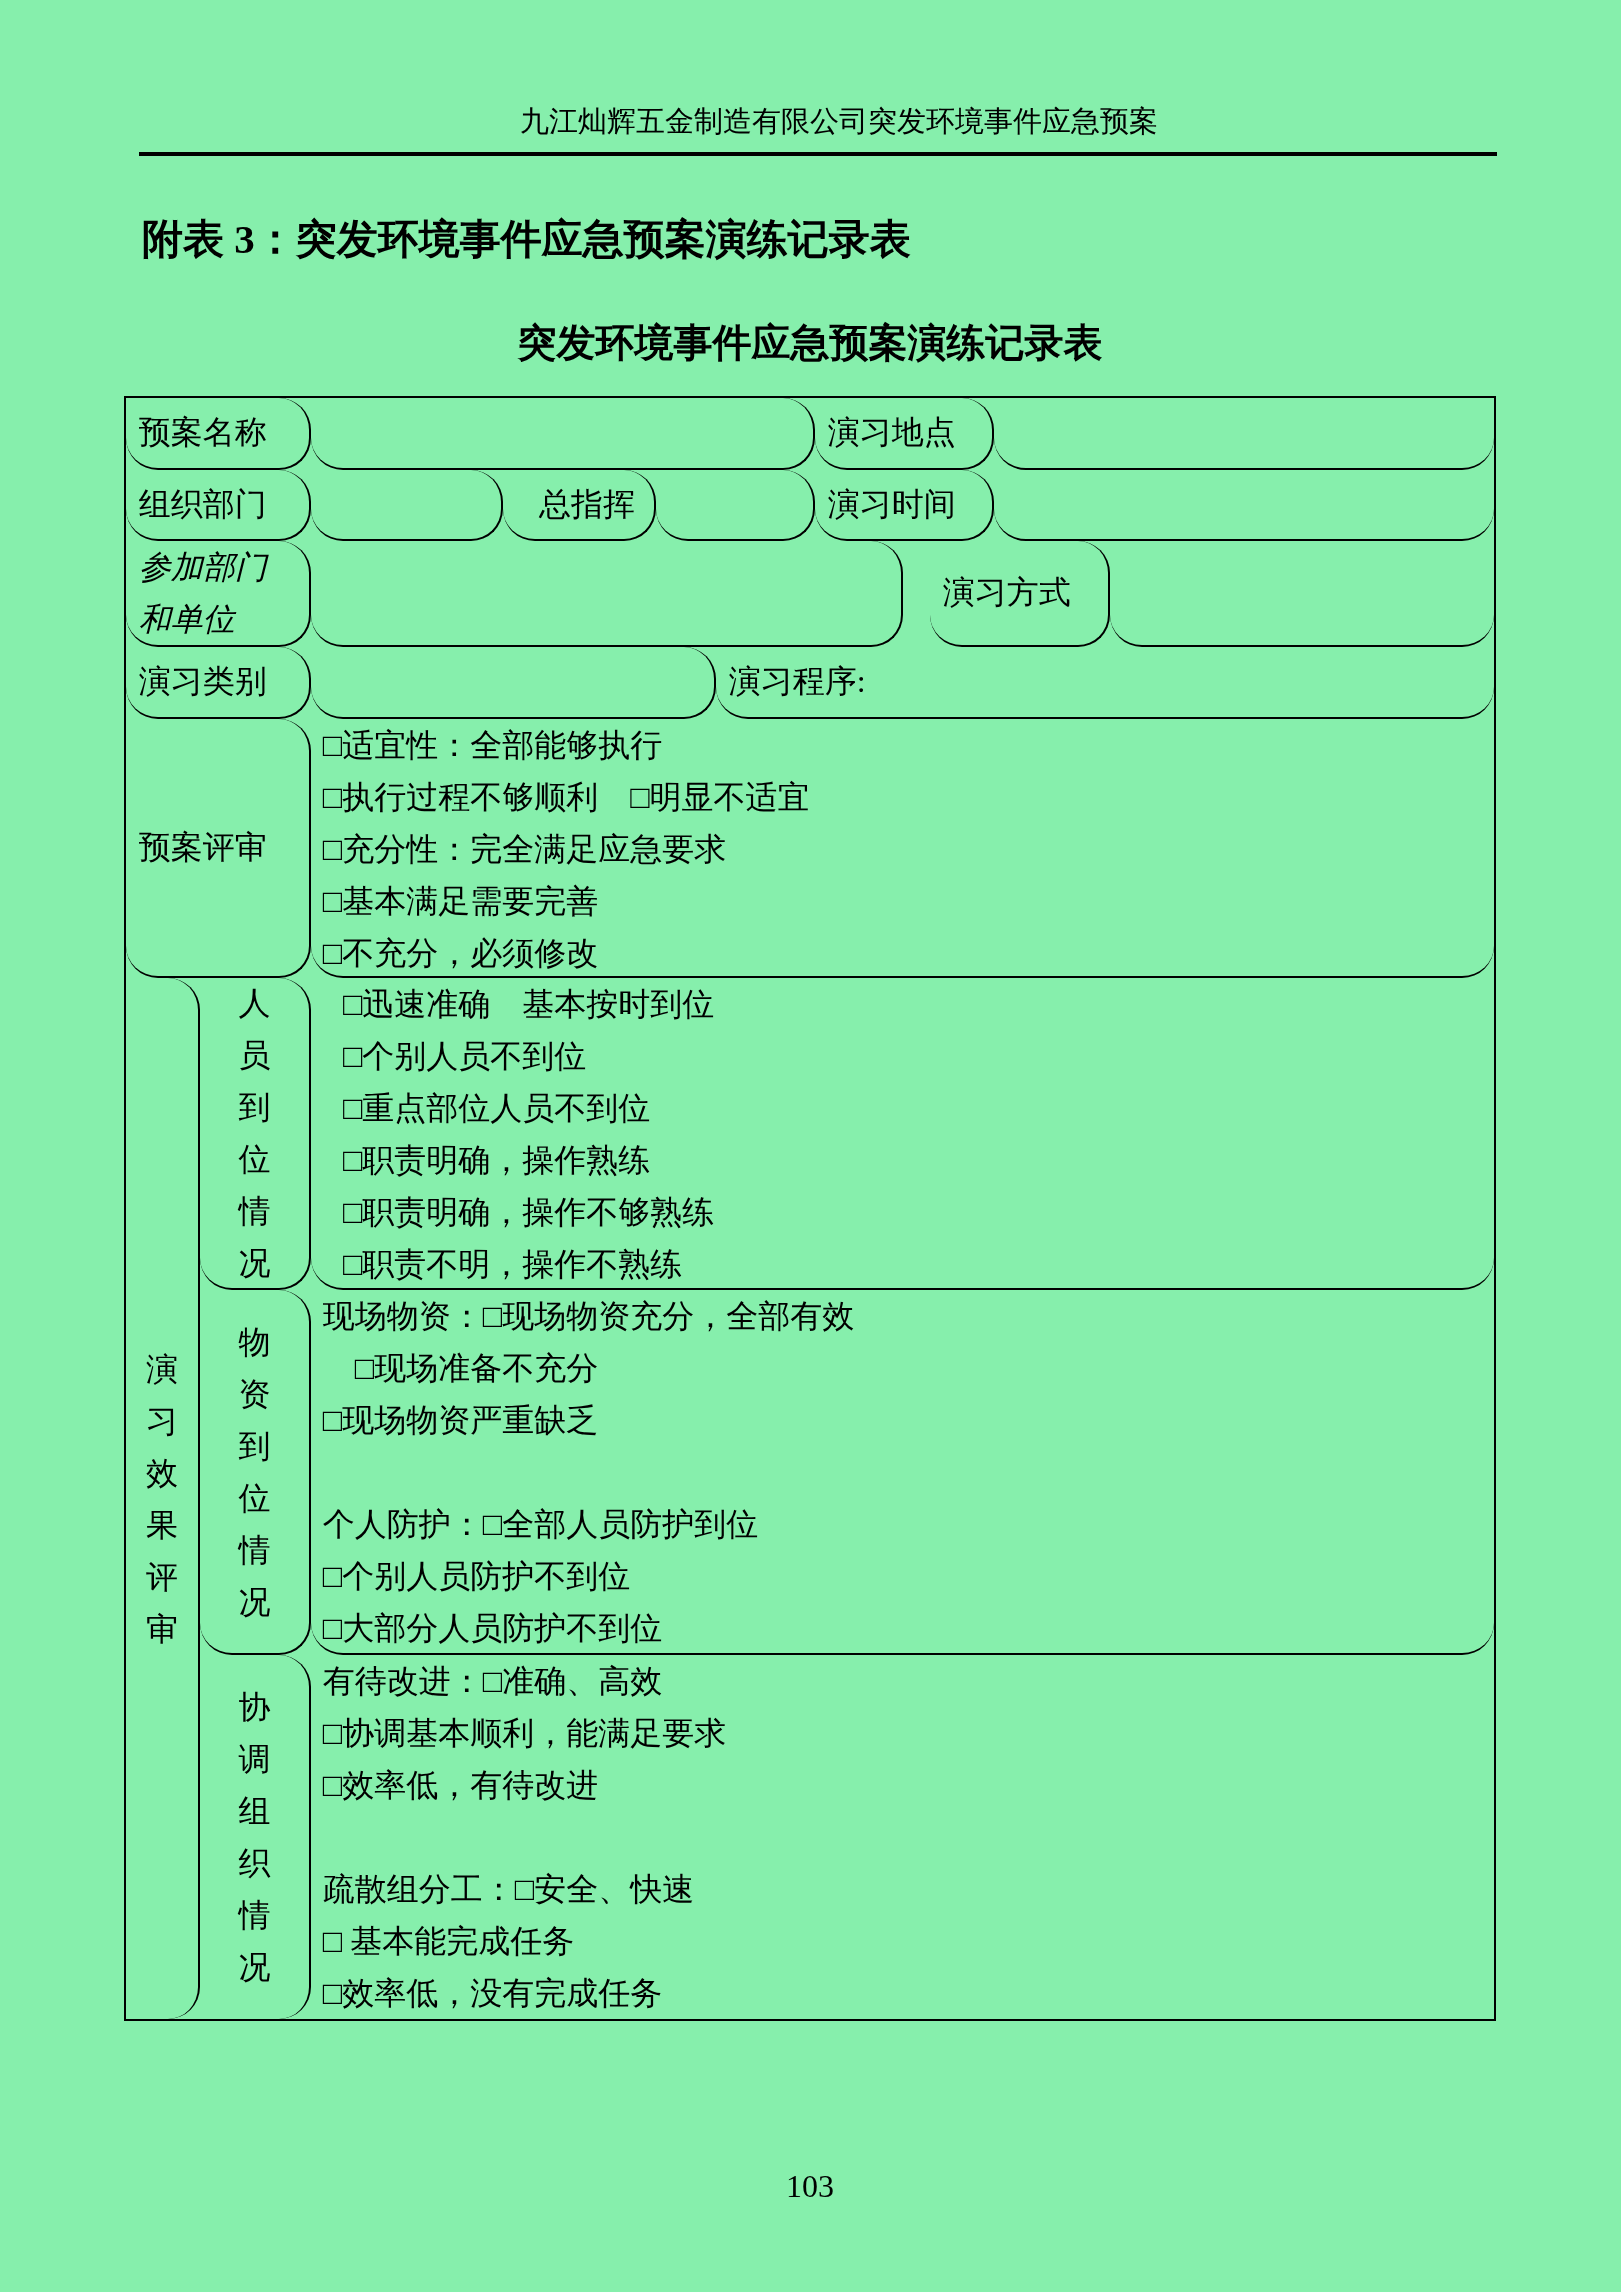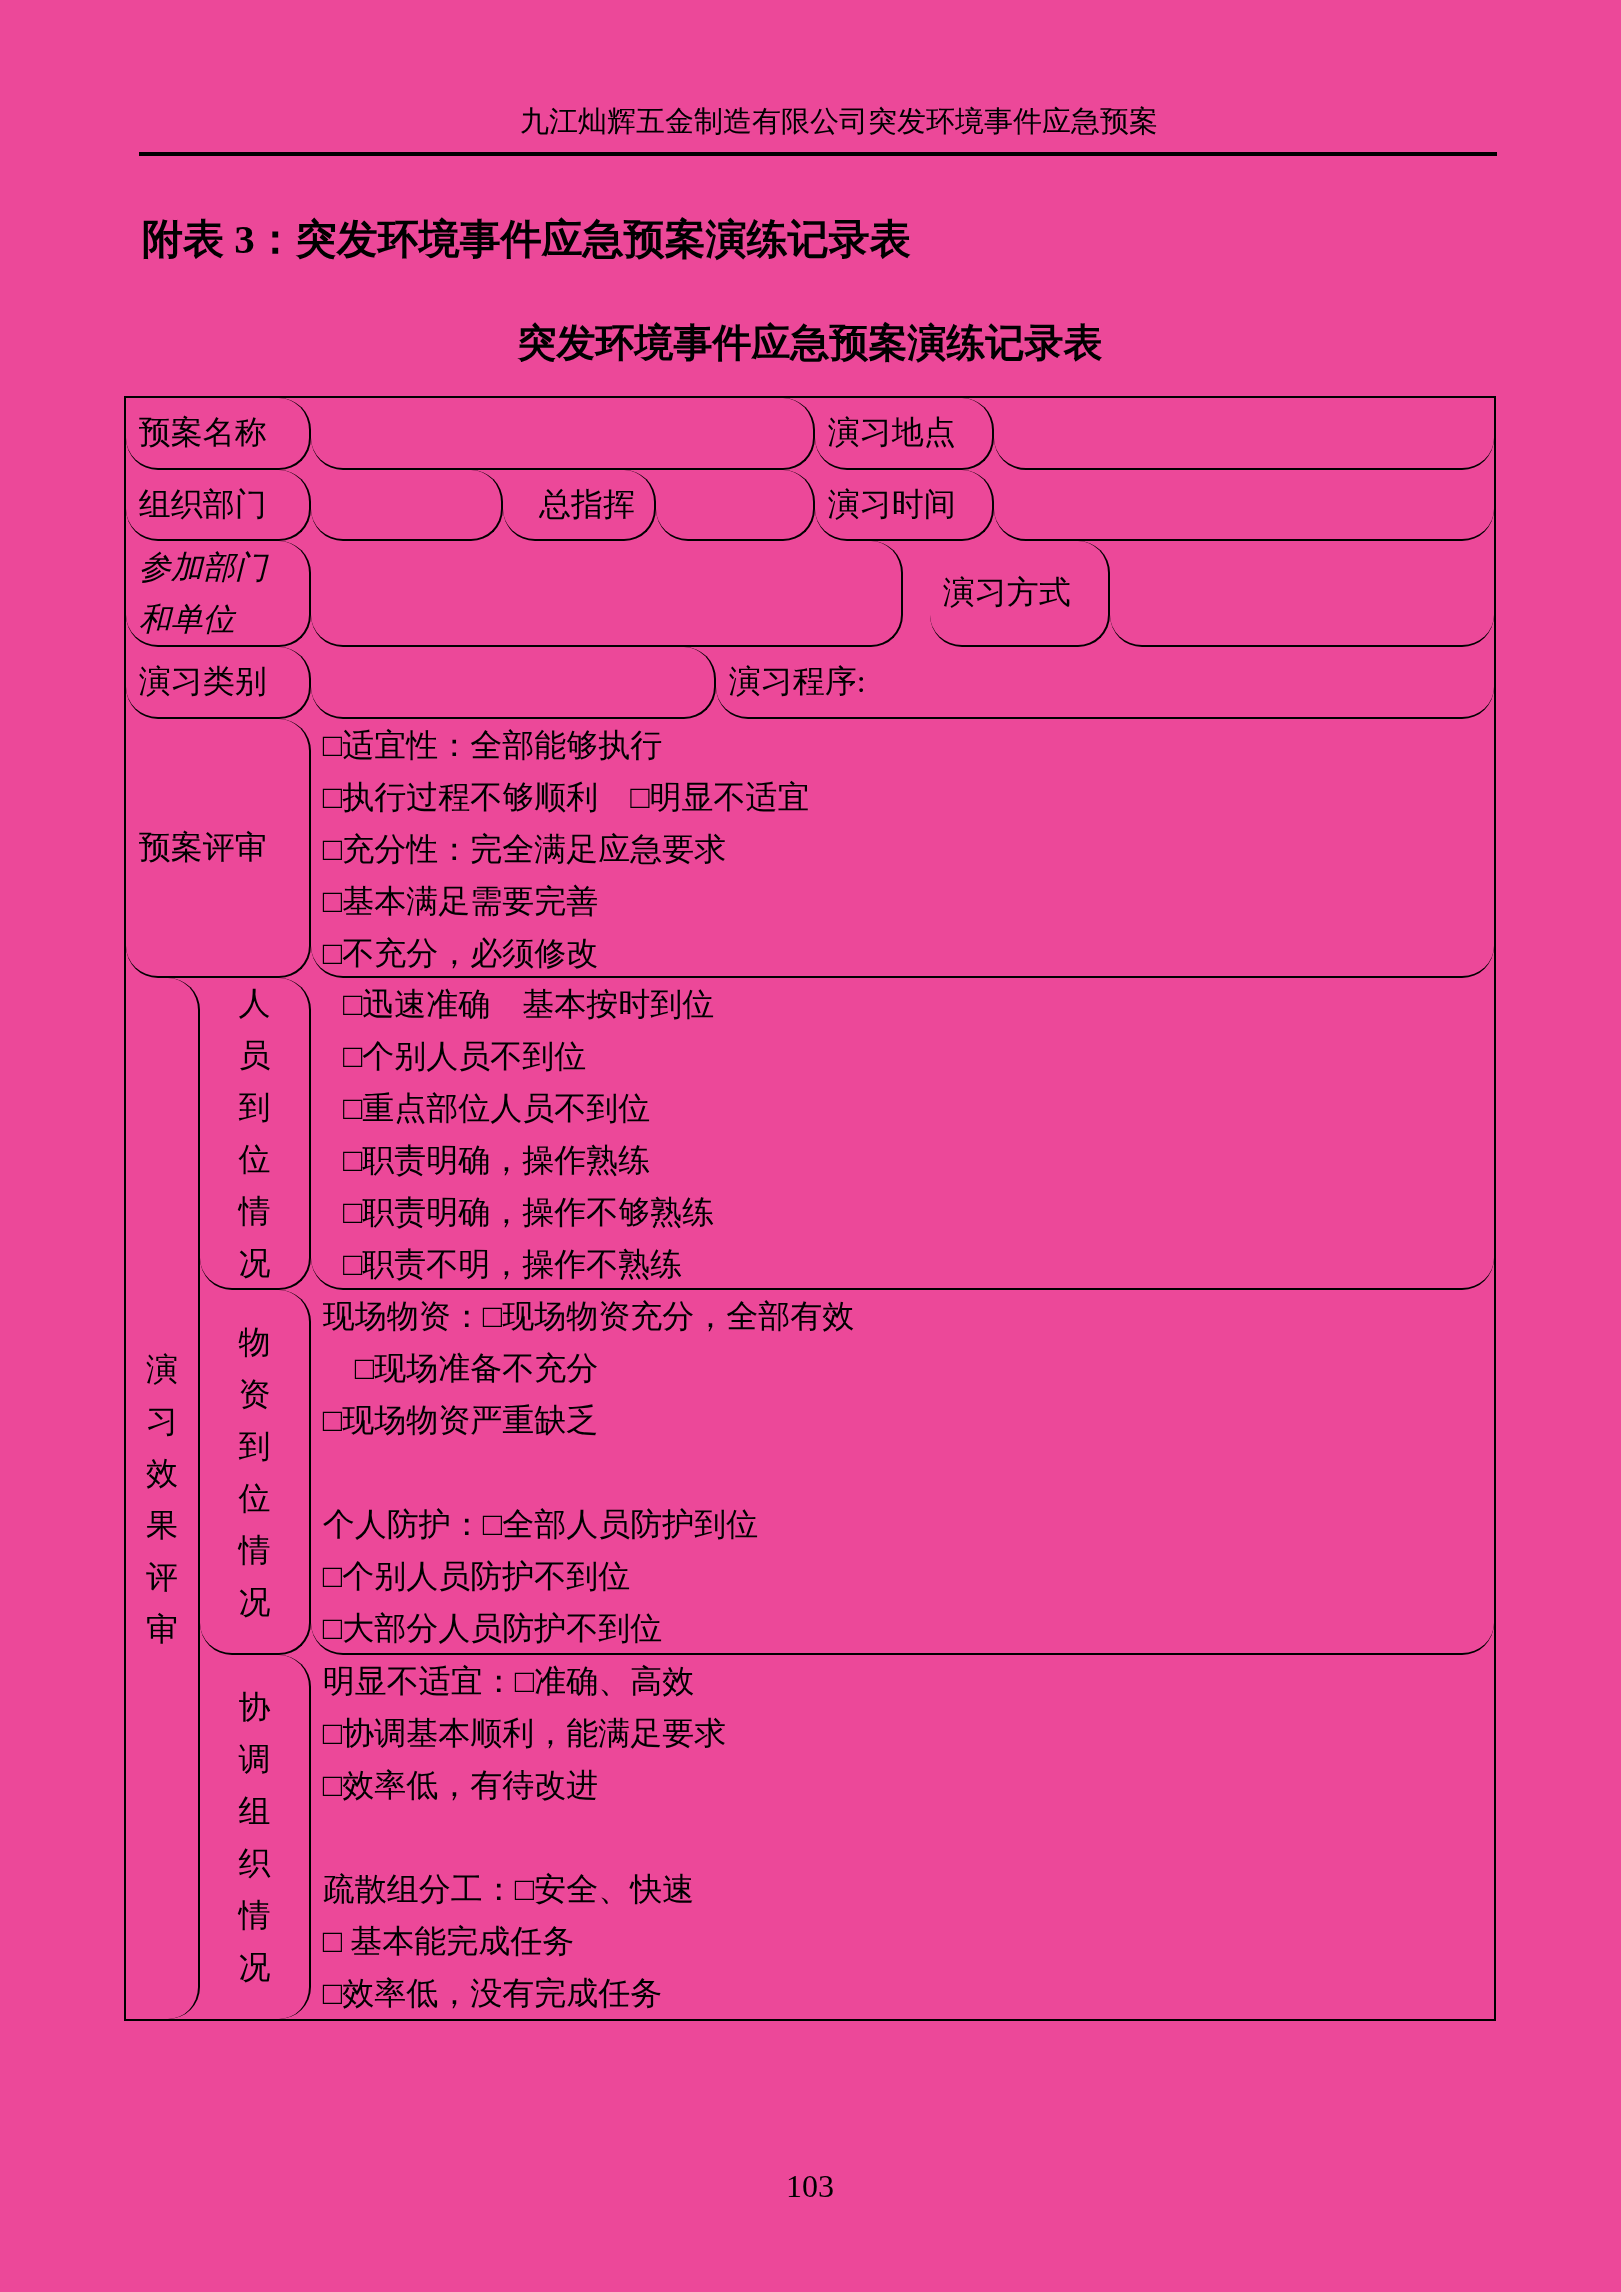--- a/index.html
+++ b/index.html
@@ -1,18 +1,18 @@
 <!DOCTYPE html>
 <html><head>
 <meta charset="utf-8">
 <style>
   html,body { margin:0; padding:0; background:#9a9a9a; }
   .page {
     position:relative; width:1621px; height:2293px; margin:0 auto;
-    background:#ec4899; color:#000;
+    background:#86efac; color:#000;
     font-family:"Liberation Serif","DejaVu Serif",serif;
   }
   .running-header {
     position:absolute; left:520px; top:104px;
     font-size:29px; line-height:35px; white-space:nowrap;
   }
   .header-rule {
     position:absolute; left:139px; top:152px; width:1358px; height:3.9px;
     background:#000;
   }
@@ -128,21 +128,21 @@
       <div class="line"></div>
       <div class="line">个人防护：□全部人员防护到位</div>
       <div class="line">□个别人员防护不到位</div>
       <div class="line">□大部分人员防护不到位</div>
     </div>
 
     <div class="cell vcell no-b" style="grid-column:2/3;grid-row:8;">
       <div class="vlabel">协调组织情况</div>
     </div>
     <div class="cell opts no-r no-b" style="grid-column:3/11;grid-row:8;">
-      <div class="line">明显不适宜：□准确、高效</div>
+      <div class="line">有待改进：□准确、高效</div>
       <div class="line">□协调基本顺利，能满足要求</div>
       <div class="line">□效率低，有待改进</div>
       <div class="line"></div>
       <div class="line">疏散组分工：□安全、快速</div>
       <div class="line">□ 基本能完成任务</div>
       <div class="line">□效率低，没有完成任务</div>
     </div>
 
   </div>
 

